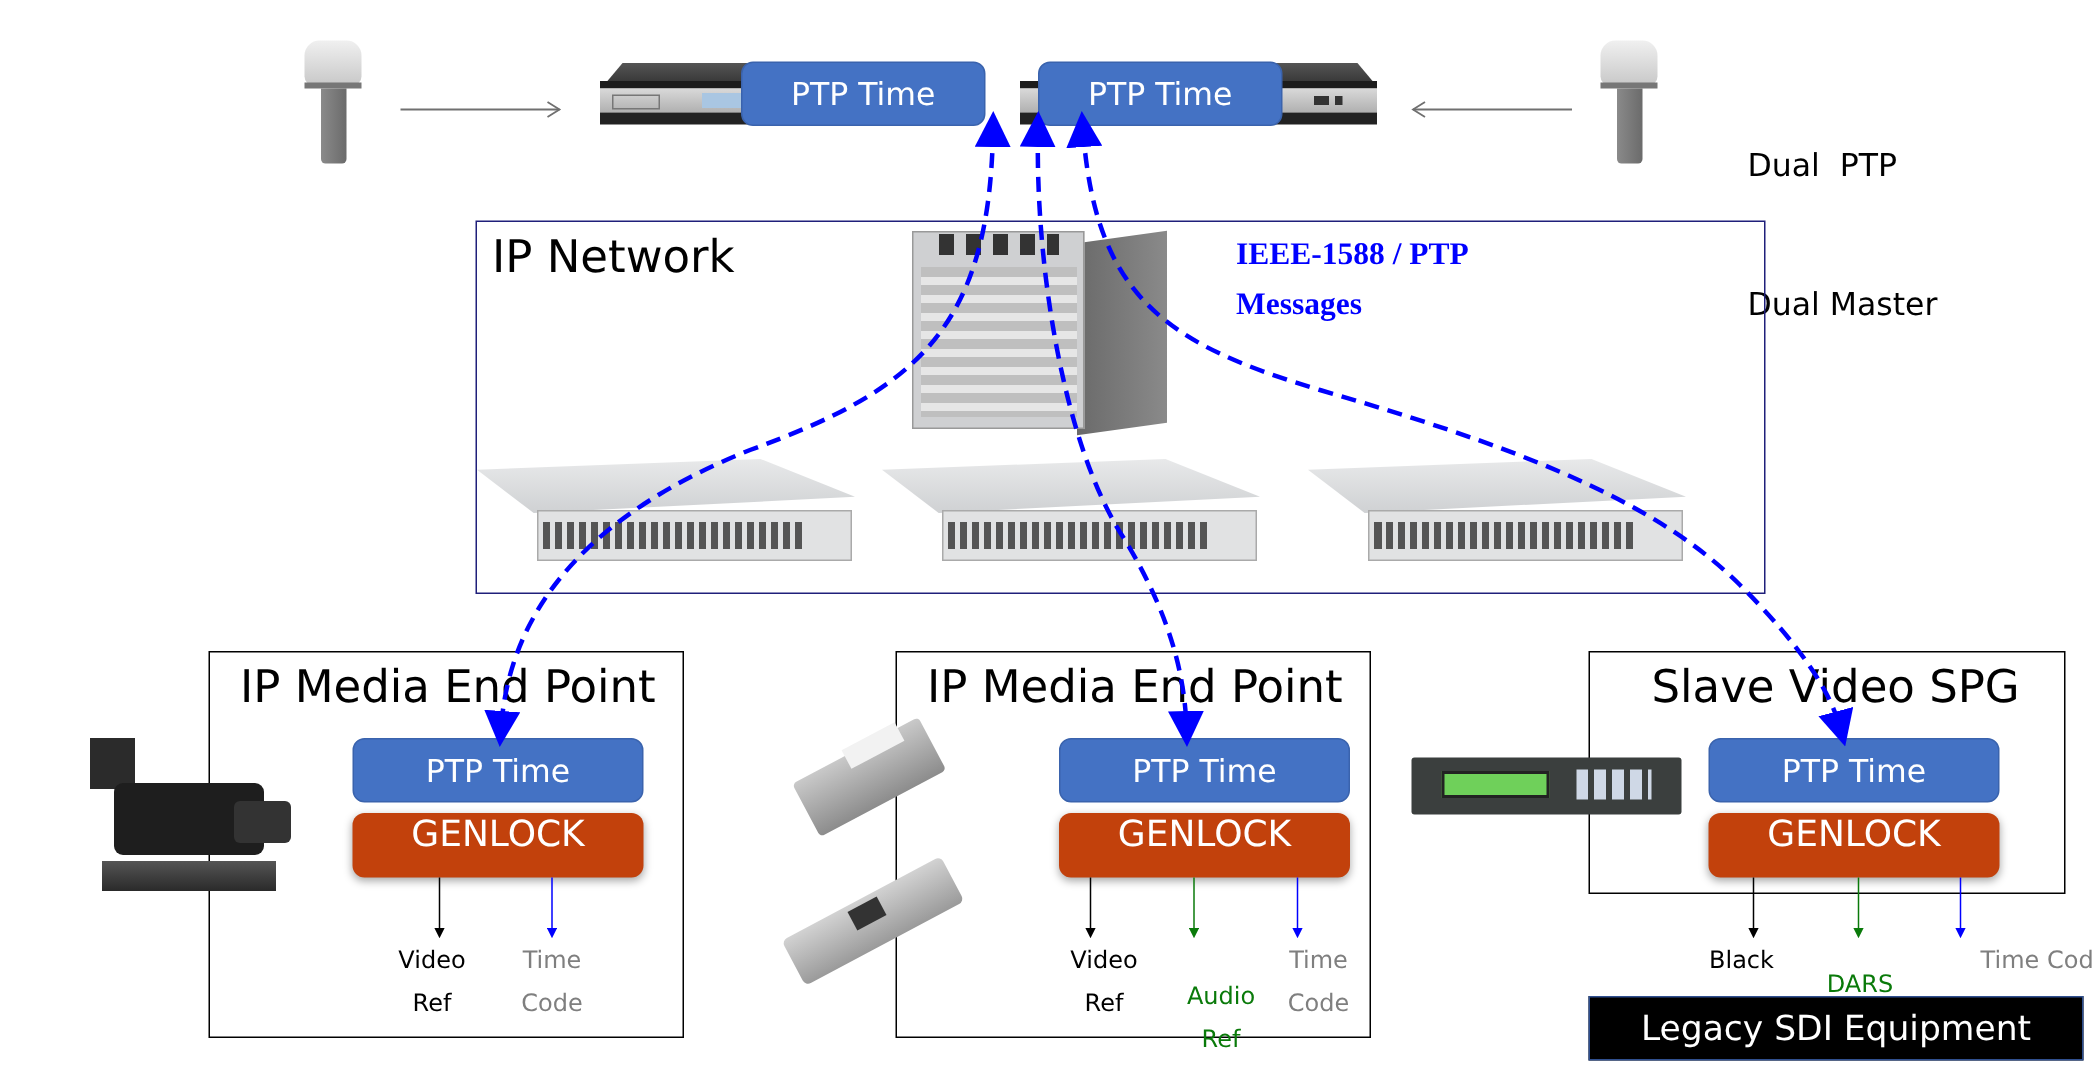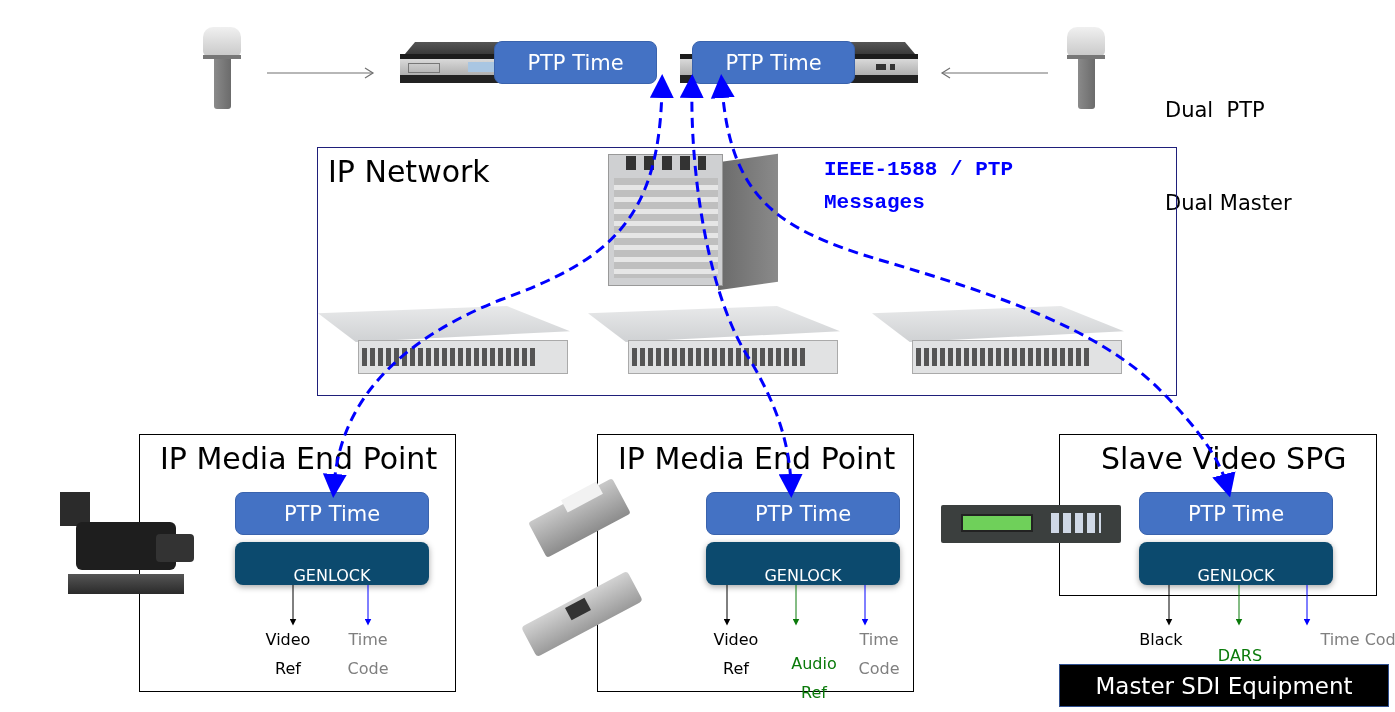--- a/index.html
+++ b/index.html
@@ -2,22 +2,22 @@
 <html><head>
 <meta charset="utf-8">
 <style>
   html, body { margin: 0; padding: 0; background: #ffffff; }
   body { width: 1395px; height: 712px; position: relative; overflow: hidden;
          font-family: "DejaVu Sans", "Liberation Sans", sans-serif; }
   .abs { position: absolute; }
   .ptp-box { position: absolute; background: #4472c4; color: #fff; border-radius: 8px;
              border: 1px solid #3a63ad; font-size: 21px; display: flex;
              align-items: center; justify-content: center; box-sizing: border-box; }
-  .genlock-box { position: absolute; background: #0c4a6e; color: #fff; border-radius: 8px;
-                 font-size: 16px; display: flex; align-items: flex-end; justify-content: center;
+  .genlock-box { position: absolute; background: #c2410c; color: #fff; border-radius: 8px;
+                 font-size: 24px; display: flex; align-items: flex-start; justify-content: center;
                  box-shadow: 0 2px 6px rgba(0,0,0,0.35); box-sizing: border-box; }
   .frame { position: absolute; border: 1px solid #000; box-sizing: border-box; }
   .frame-title { position: absolute; font-size: 30px; color: #000; white-space: nowrap; }
   .out-label { position: absolute; font-size: 16px; text-align: center; line-height: 29px; }
   .black { color: #000; }
   .green { color: #0a7a0a; }
   .gray { color: #7f7f7f; }
   svg.overlay { position: absolute; left: 0; top: 0; pointer-events: none; }
 </style>
 </head>
@@ -92,21 +92,21 @@
   <div style="position:absolute;left:0;top:0;width:252px;height:36px;background:linear-gradient(#e8e9ea,#cfd1d3);clip-path:polygon(0 20%,75% 0,100% 70%,15% 100%);"></div>
   <div style="position:absolute;left:40px;top:34px;width:210px;height:34px;background:#e1e2e3;border:1px solid #aaa;box-sizing:border-box;"></div>
   <div style="position:absolute;left:44px;top:42px;width:175px;height:18px;background:repeating-linear-gradient(90deg,#555 0 5px,#e1e2e3 5px 8px);"></div>
 </div>
 <div class="abs" style="left:872px;top:306px;width:252px;height:72px;">
   <div style="position:absolute;left:0;top:0;width:252px;height:36px;background:linear-gradient(#e8e9ea,#cfd1d3);clip-path:polygon(0 20%,75% 0,100% 70%,15% 100%);"></div>
   <div style="position:absolute;left:40px;top:34px;width:210px;height:34px;background:#e1e2e3;border:1px solid #aaa;box-sizing:border-box;"></div>
   <div style="position:absolute;left:44px;top:42px;width:175px;height:18px;background:repeating-linear-gradient(90deg,#555 0 5px,#e1e2e3 5px 8px);"></div>
 </div>
 
-<div class="abs" style="left:824px;top:153px;font-size:21px;font-weight:bold;line-height:33px;color:#0000ff;font-family:Liberation Mono, monospace;">
+<div class="abs" style="left:824px;top:153px;font-size:21px;font-weight:bold;line-height:33px;color:#0000ff;font-family:Liberation Serif, serif;">
   <div>IEEE-1588 / PTP</div>
   <div>Messages</div>
 </div>
 
 <div class="frame" style="left:139px;top:434px;width:317px;height:258px;"></div>
 <div class="frame-title" style="left:160px;top:441px;">IP Media End Point</div>
 <div class="abs" style="left:56px;top:492px;width:140px;height:115px;">
   <div style="position:absolute;left:4px;top:0;width:30px;height:34px;background:#2b2b2b;"></div>
   <div style="position:absolute;left:20px;top:30px;width:100px;height:48px;background:#1e1e1e;border-radius:6px;"></div>
   <div style="position:absolute;left:100px;top:42px;width:38px;height:28px;background:#333;border-radius:4px;"></div>
@@ -172,21 +172,21 @@
   <div>Black</div>
 </div>
 <div class="out-label green" style="left:1210px;top:641px;width:60px;">
   <div>DARS</div>
 </div>
 <div class="out-label gray" style="left:1308px;top:625px;width:110px;">
   <div>Time Code</div>
 </div>
 
 <div class="abs" style="left:1059px;top:664px;width:330px;height:43px;background:#000;border:1px solid #2f4f8f;box-sizing:border-box;display:flex;align-items:center;justify-content:center;">
-  <span style="color:#fff;font-size:23px;">Master SDI Equipment</span>
+  <span style="color:#fff;font-size:23px;">Legacy SDI Equipment</span>
 </div>
 
 <svg class="overlay" width="1395" height="712">
   <defs>
     <marker id="bluehead" markerWidth="8" markerHeight="8" refX="4" refY="4" orient="auto">
       <path d="M0,0 L8,4 L0,8 Z" fill="#0000ff"></path>
     </marker>
     <marker id="bluehead-start" markerWidth="8" markerHeight="8" refX="4" refY="4" orient="auto-start-reverse">
       <path d="M0,0 L8,4 L0,8 Z" fill="#0000ff"></path>
     </marker>

